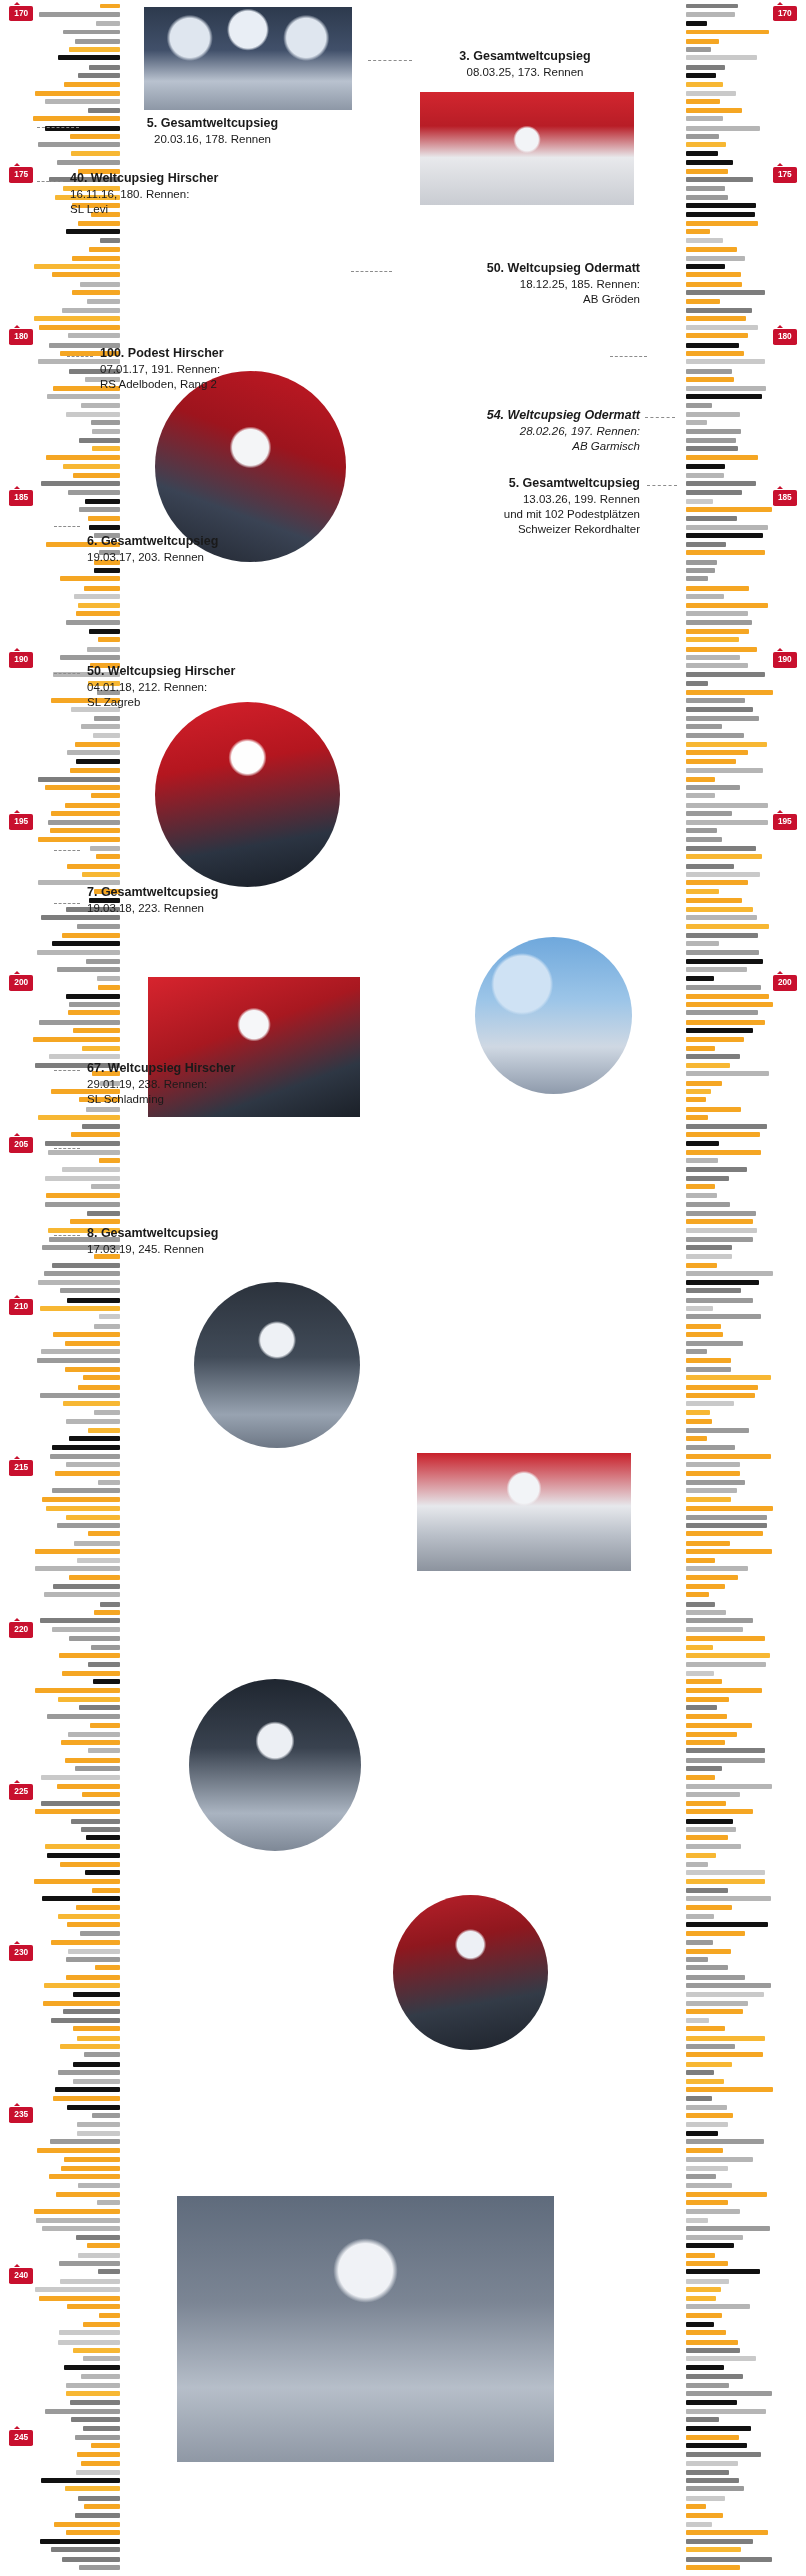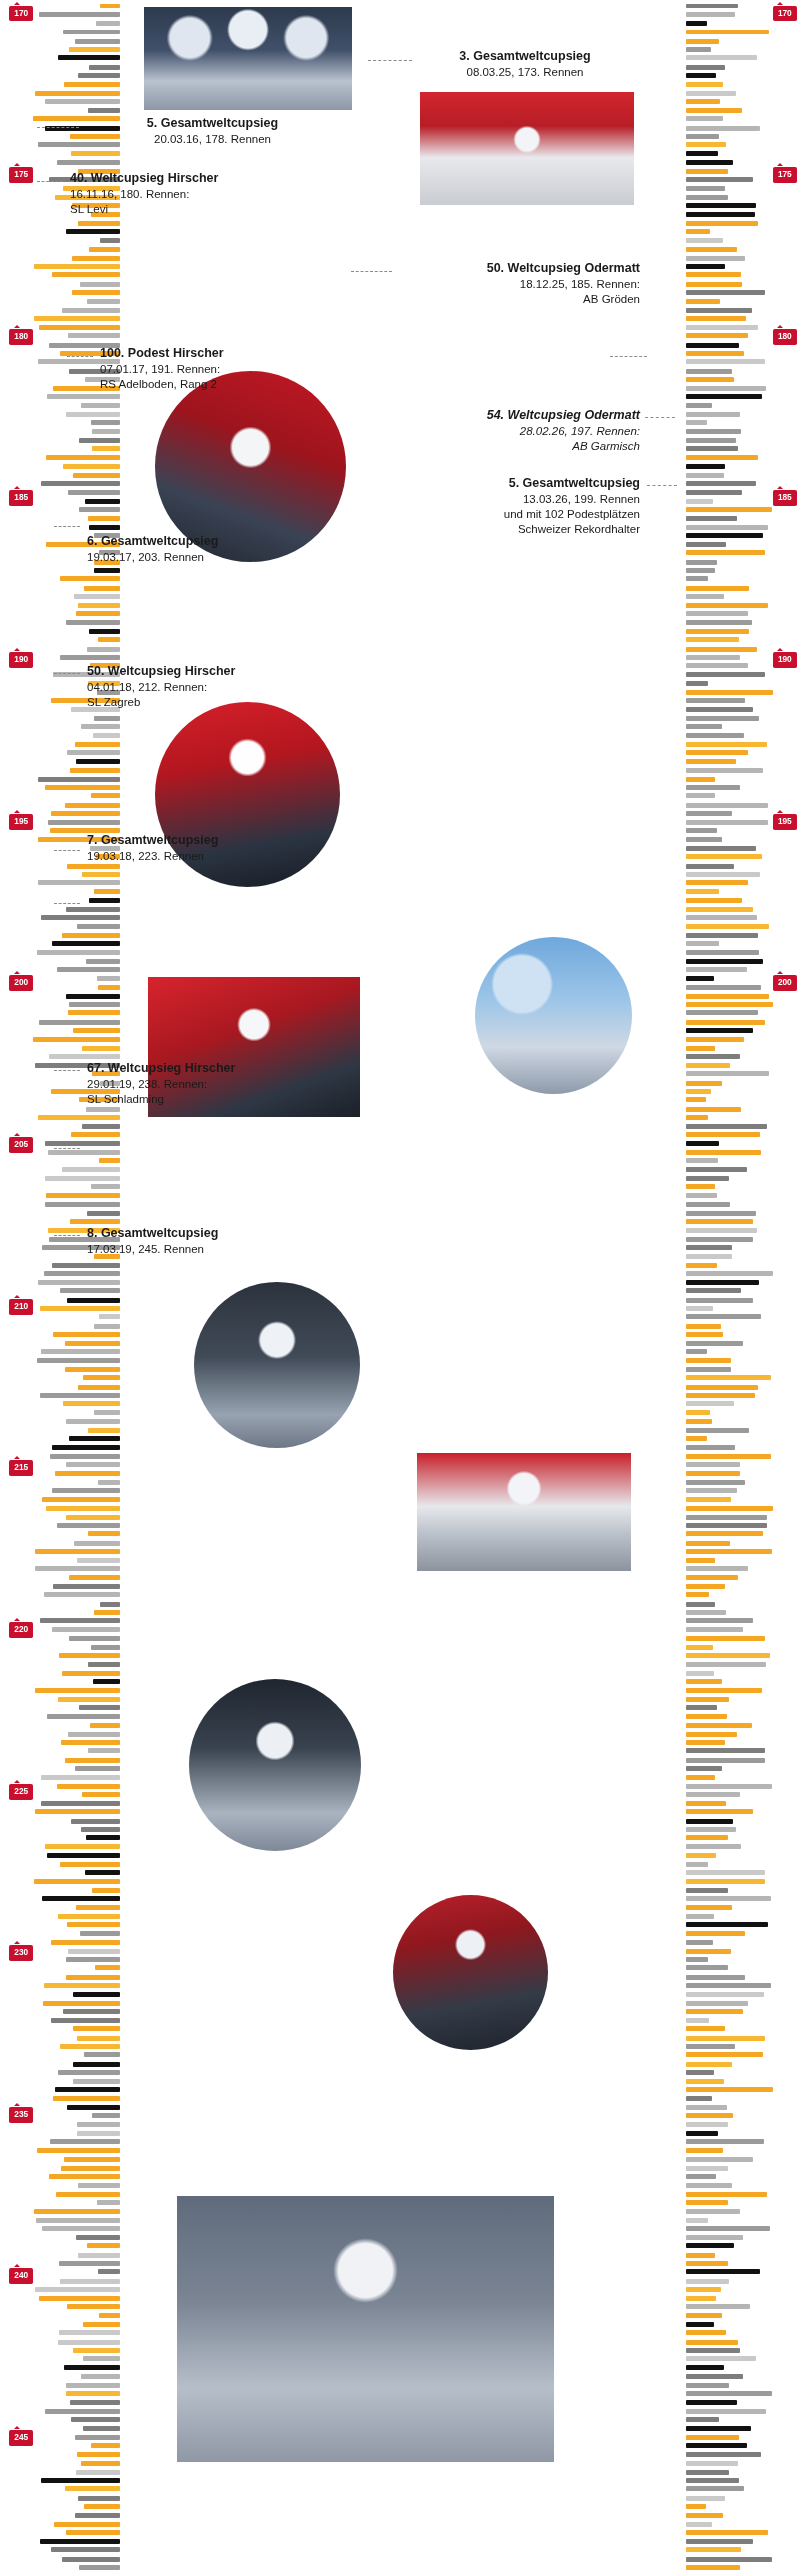--- a/index.html
+++ b/index.html
@@ -833,21 +833,21 @@
     <div class="headline">6. Gesamtweltcupsieg</div>
     <div class="sub">19.03.17, 203. Rennen</div>
   </div>
 
   <div class="event left-align" style="left:87px; top:663px; width:277px;">
     <div class="headline">50. Weltcupsieg Hirscher</div>
     <div class="sub">04.01.18, 212. Rennen:</div>
     <div class="sub">SL Zagreb</div>
   </div>
 
-  <div class="event left-align" style="left:87px; top:832px; width:277px;">
+  <div class="event left-align" style="left:87px; top:884px; width:277px;">
     <div class="headline">7. Gesamtweltcupsieg</div>
     <div class="sub">19.03.18, 223. Rennen</div>
   </div>
 
 
   <div class="event left-align" style="left:87px; top:1060px; width:277px;">
     <div class="headline">67. Weltcupsieg Hirscher</div>
     <div class="sub">29.01.19, 238. Rennen:</div>
     <div class="sub">SL Schladming</div>
   </div>

